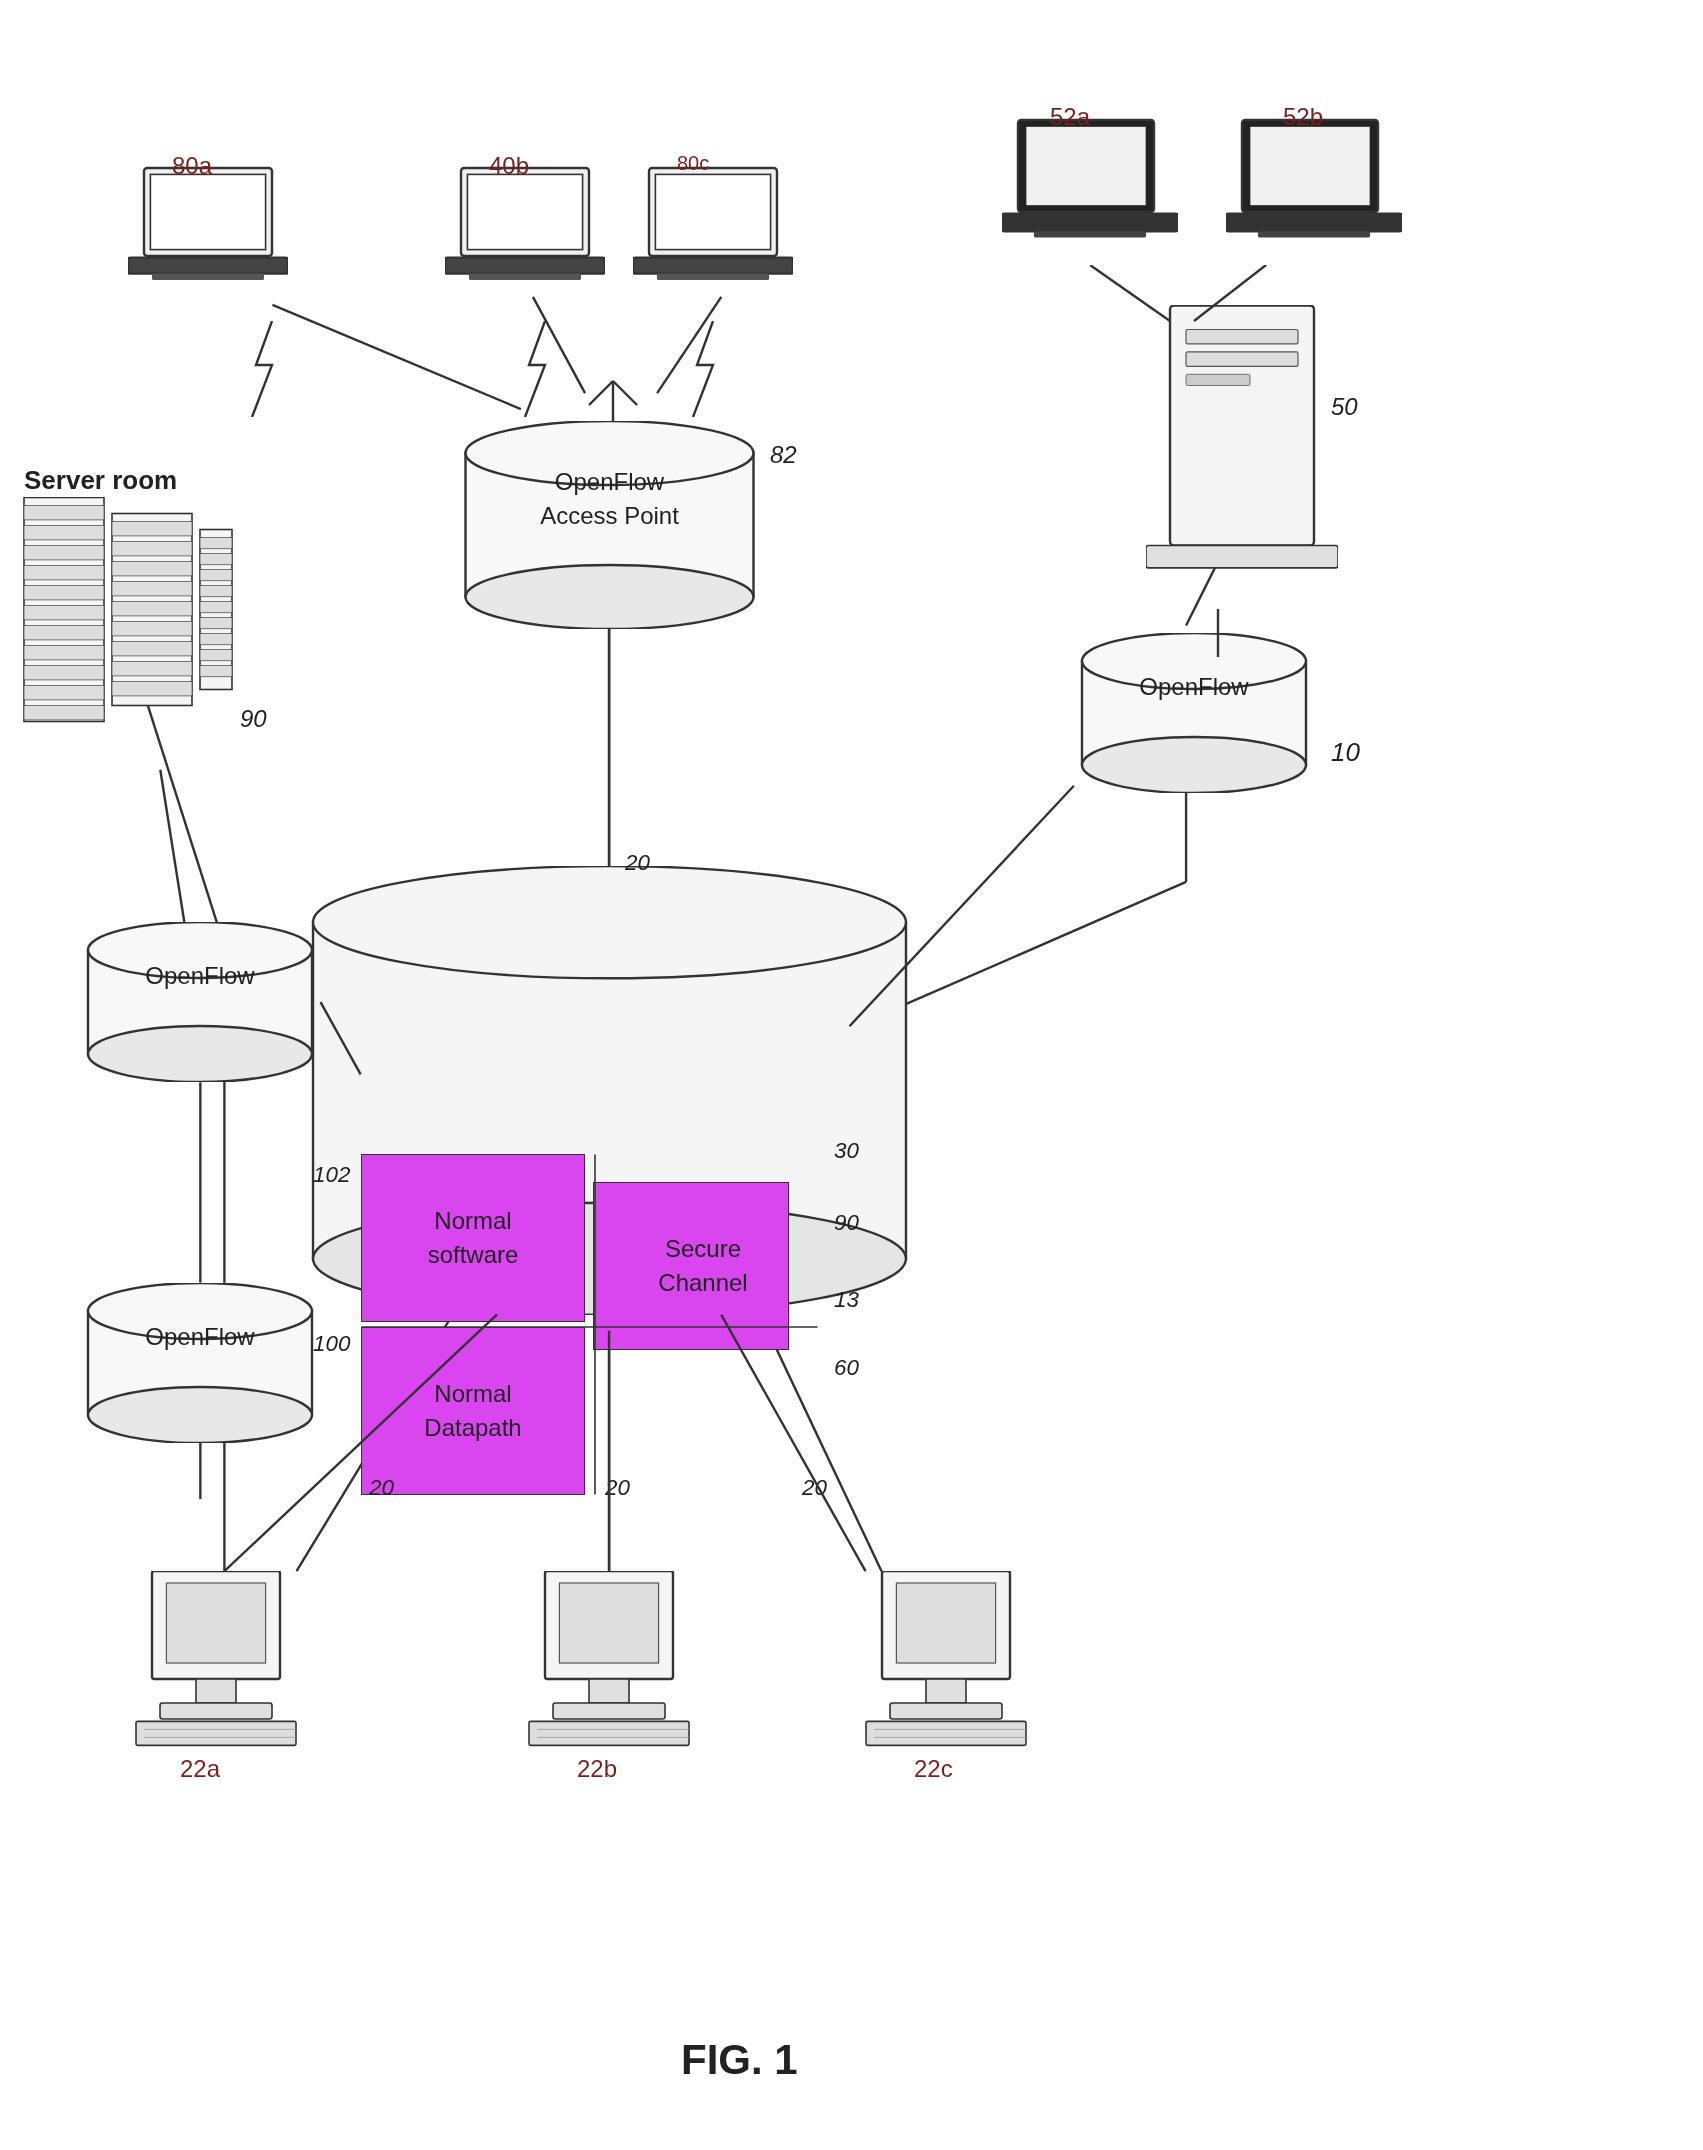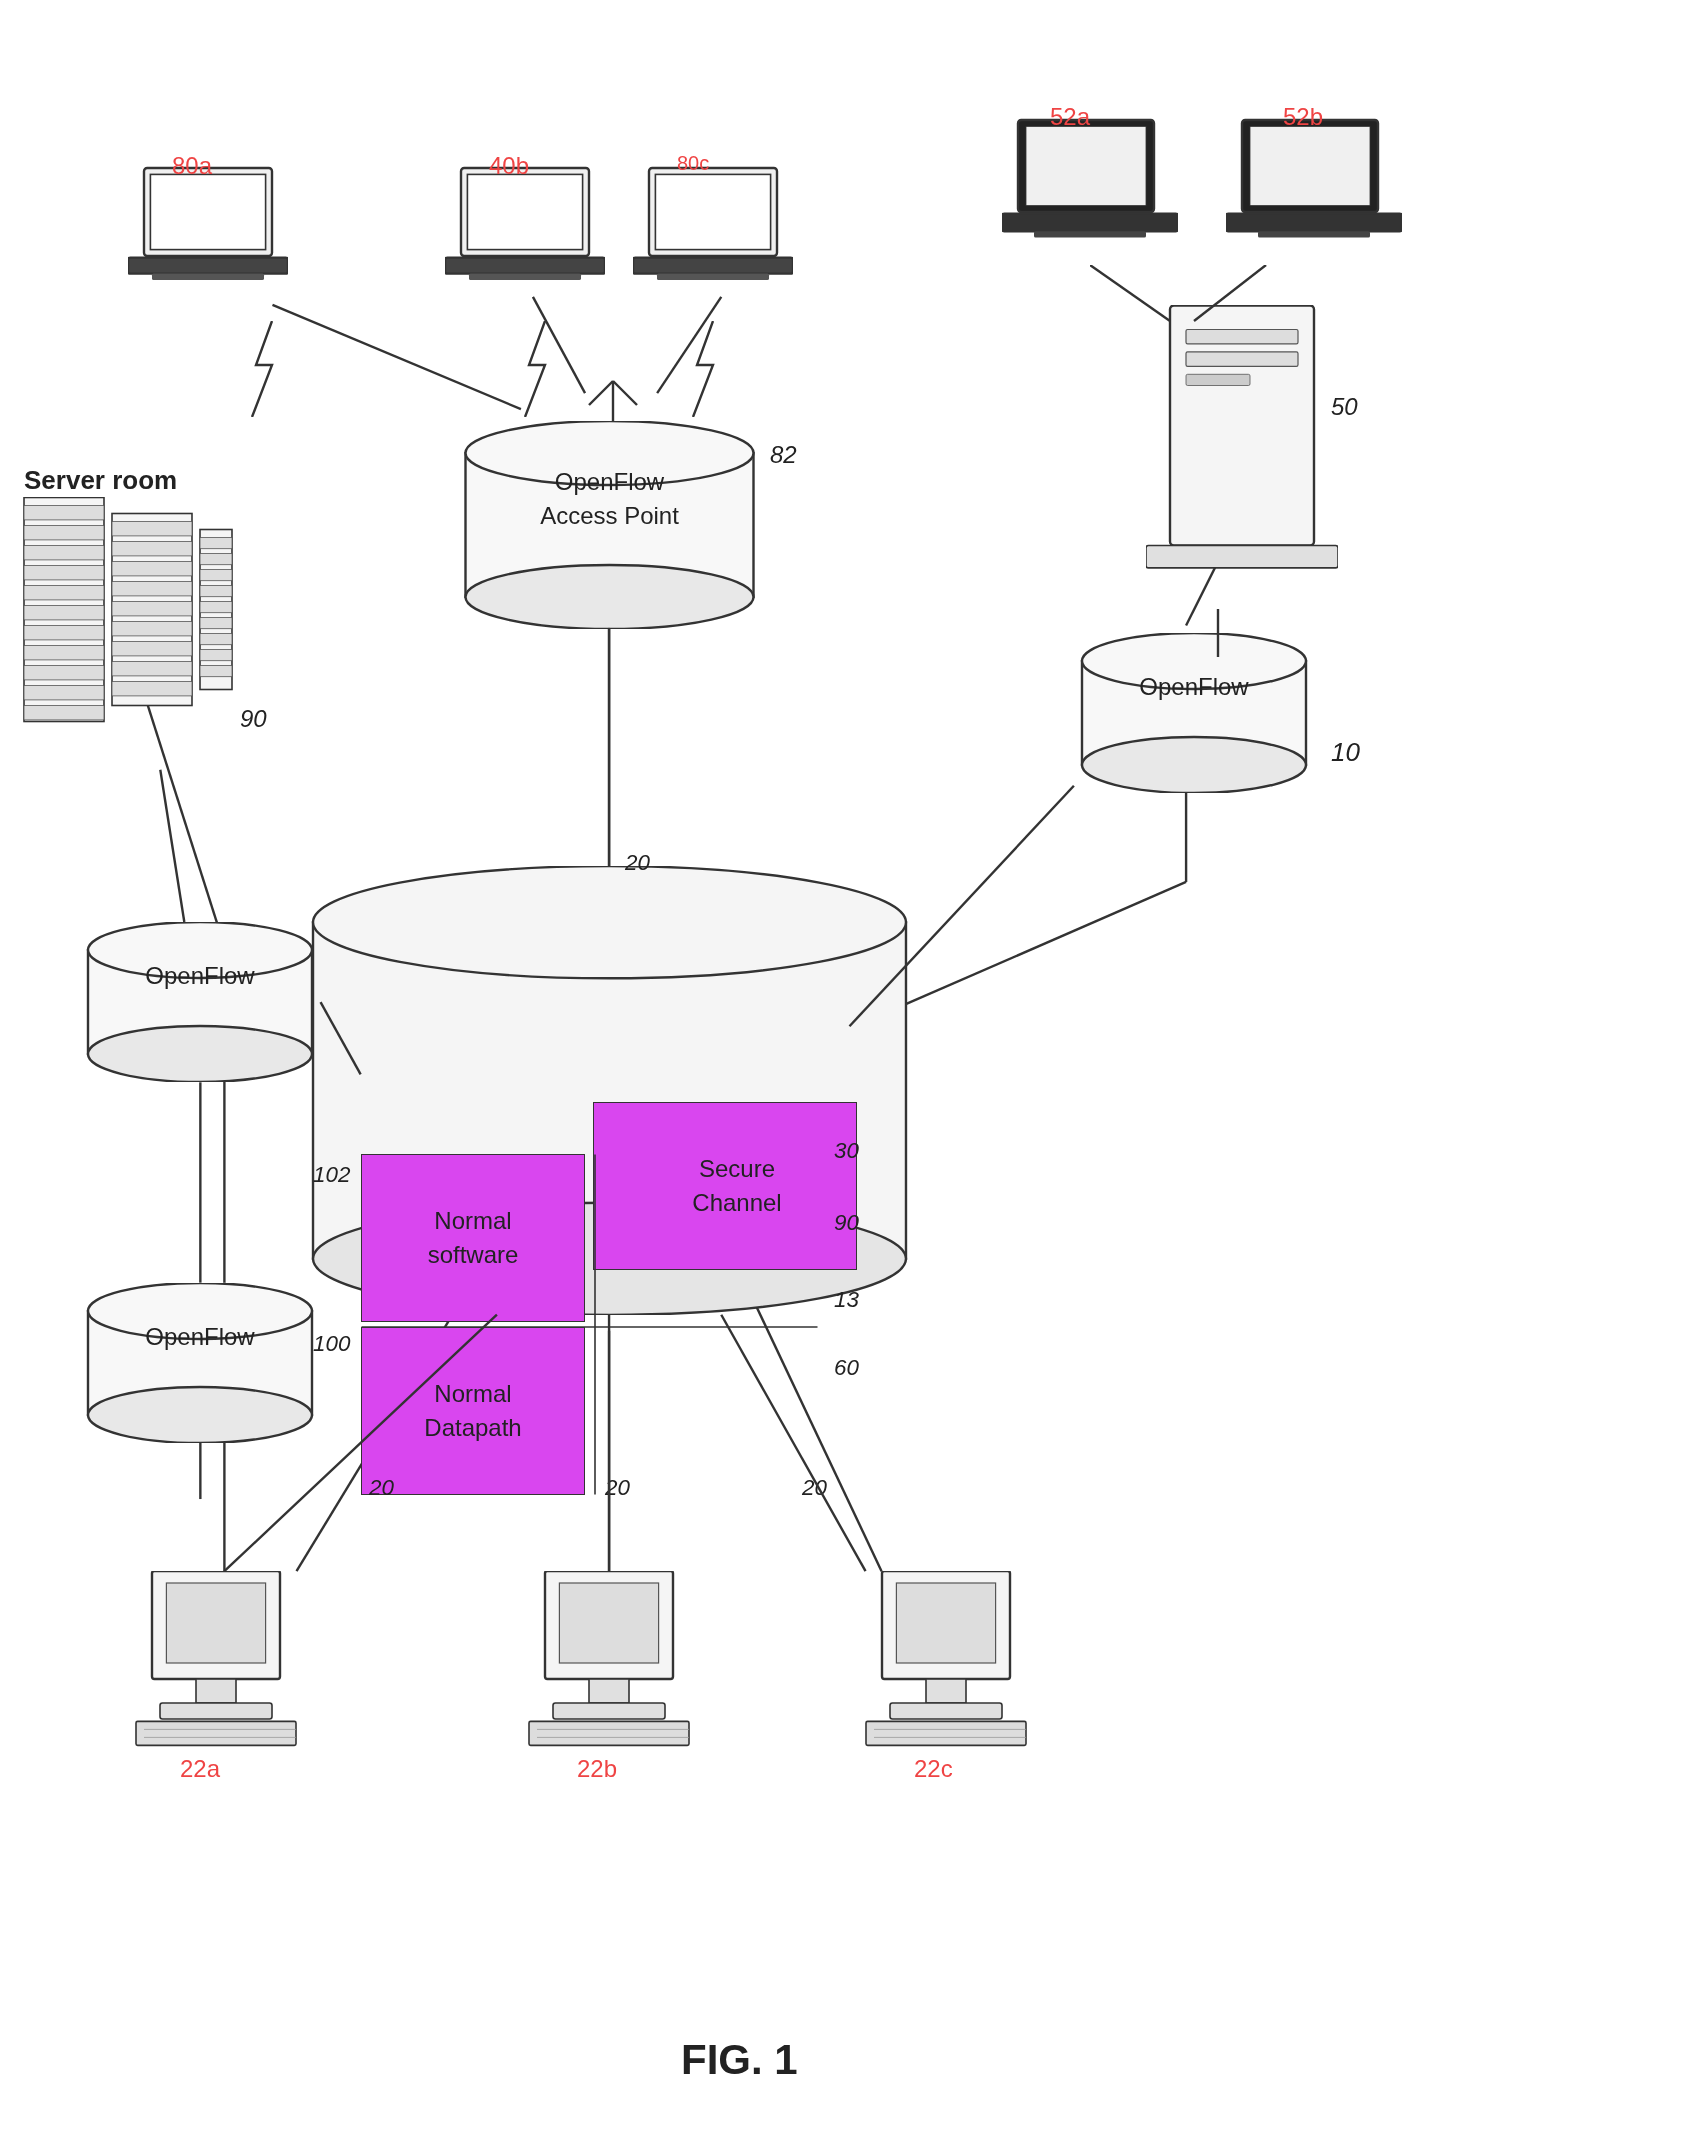--- a/index.html
+++ b/index.html
@@ -16,21 +16,21 @@
       position: relative;
       width: 1703px;
       height: 2151px;
     }
 
     
     .label {
       position: absolute;
       text-align: center;
       font-size: 22.4px;
-      color: #ef4444;
+      color: #7f1d1d;
       font-family: Arial, sans-serif;
     }
 
     
     .inner-box {
       position: absolute;
       border: 1.6px solid #333;
       background: #d946ef;
       display: flex;
       align-items: center;
@@ -268,21 +268,21 @@
 
     <ellipse cx="380" cy="490" rx="370" ry="70" fill="#e5e5e5" stroke="#333" stroke-width="3"></ellipse>
   </svg>
 
 
   <div class="inner-box" style="left:361px;top:1154px;width:224px;height:168px;font-size:24px;">
     <span style="white-space:pre-line;line-height:1.4;">Normal
 software</span>
   </div>
 
-  <div class="inner-box" style="left:593px;top:1102px;width:264px;height:168px;font-size:24px;padding-left:24px;">
+  <div class="inner-box" style="left:593px;top:1182px;width:196px;height:168px;font-size:24px;padding-left:24px;">
     <span style="white-space:pre-line;line-height:1.4;">Secure
 Channel</span>
   </div>
 
   <div class="inner-box" style="left:361px;top:1327px;width:224px;height:168px;font-size:24px;">
     <span style="white-space:pre-line;line-height:1.4;">Normal
 Datapath</span>
   </div>
 
 

